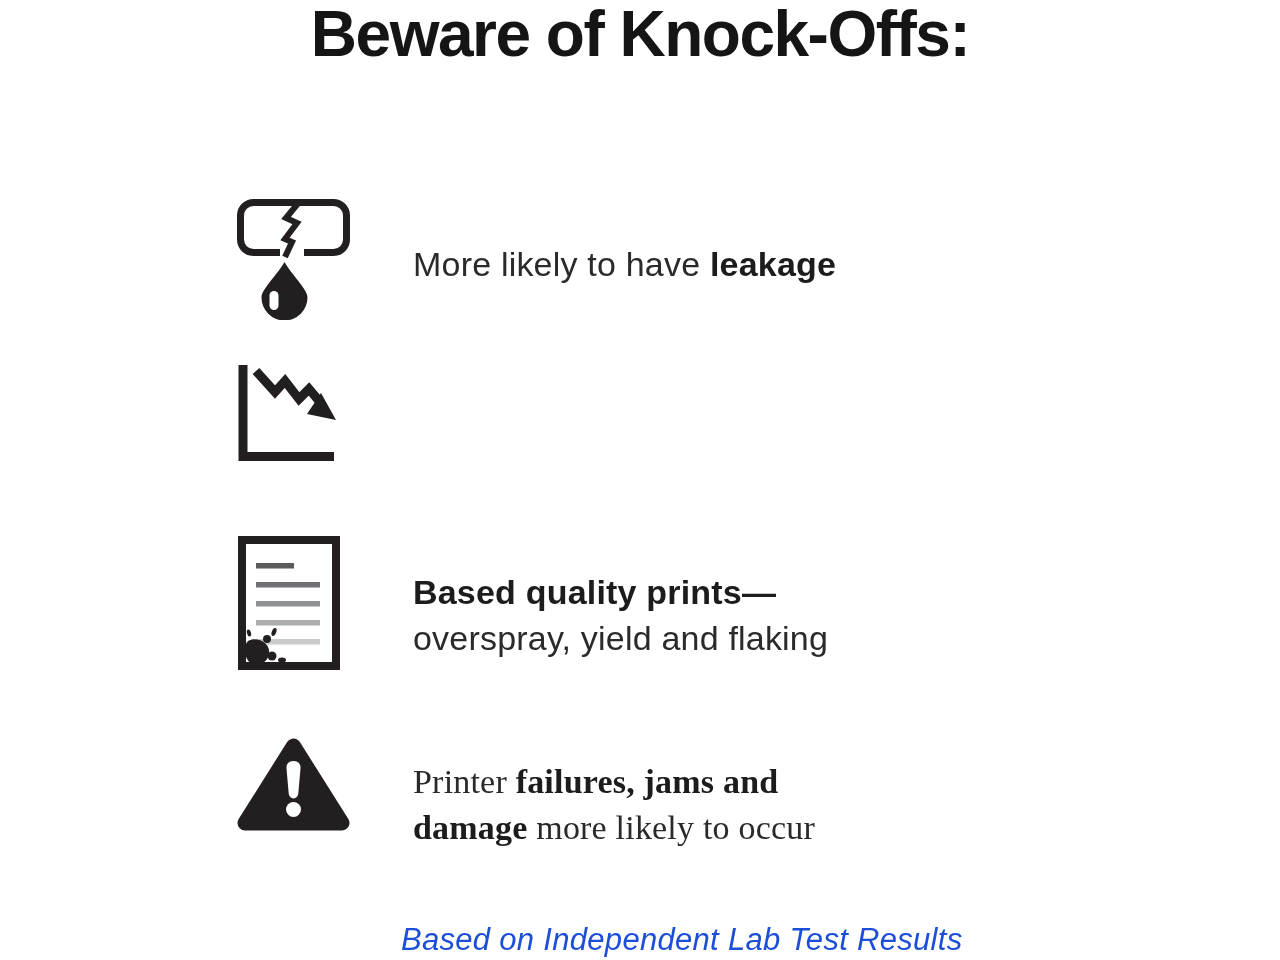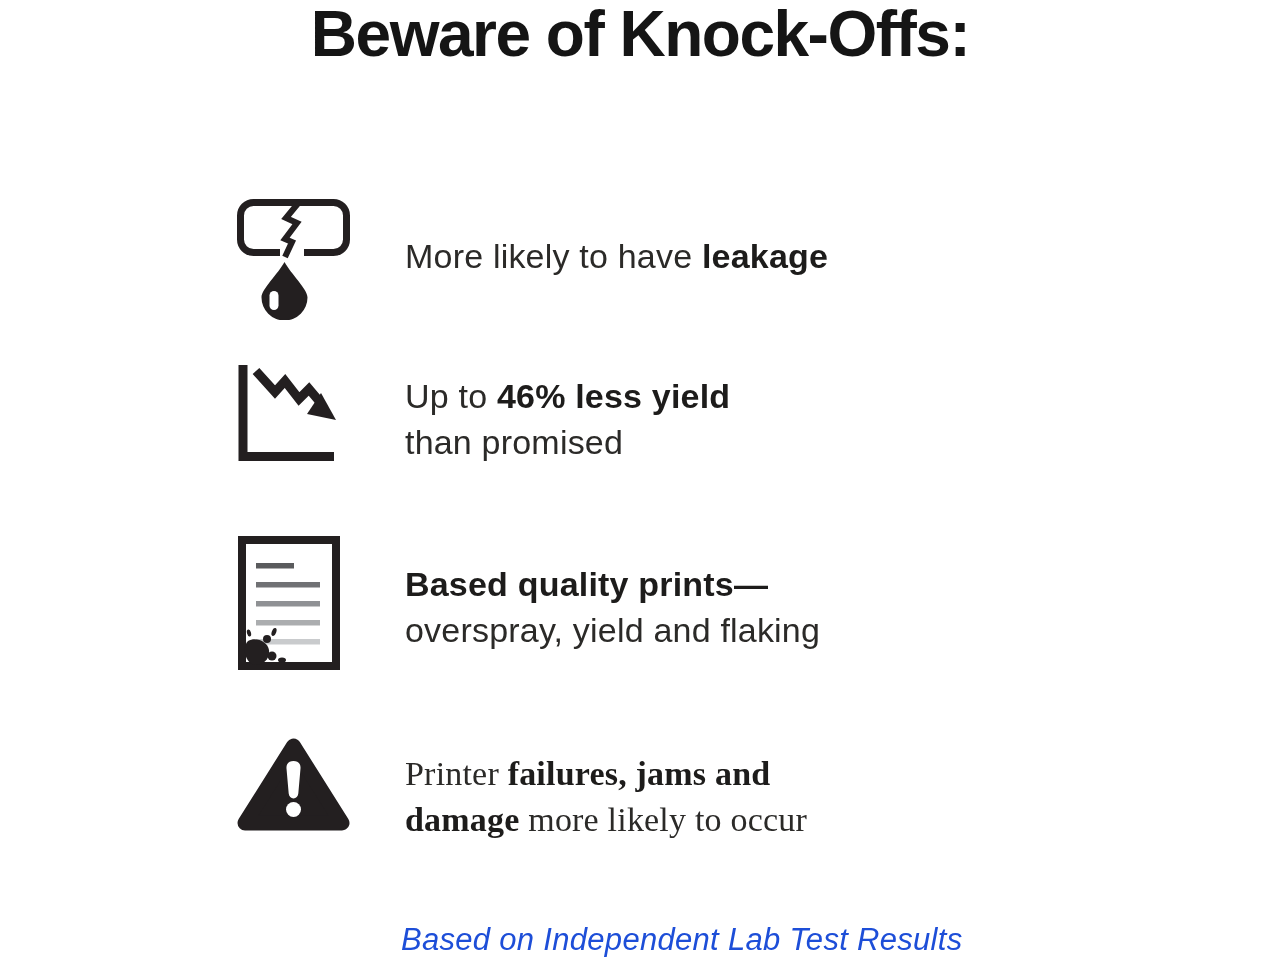--- a/index.html
+++ b/index.html
@@ -32,21 +32,21 @@
     margin: 0;
   }
   .icon-box {
     position: absolute;
     color: var(--icon-color);
   }
   .icon-box svg { display: block; }
   .row-text {
     position: absolute;
     left: 401px;
-    margin: 4px;
+    margin: 12px;
     font-size: 34px;
     line-height: 46px;
     color: var(--text-color);
     white-space: nowrap;
     letter-spacing: 0.2px;
   }
   .row-text .b { font-weight: 700; color: #1d1c1b; }
   .icon-leak   { left: 236px; top: 198px; }
   .icon-chart  { left: 236px; top: 363px; }
   .icon-doc    { left: 238px; top: 536px; }
@@ -84,21 +84,20 @@
   </div>
   <p class="row-text text-1"><span>More likely to have </span><span class="b">leakage</span></p>
 
   <div class="icon-box icon-chart">
     <svg width="106" height="102" viewBox="0 0 106 102" fill="none" xmlns="http://www.w3.org/2000/svg">
       <path d="M7,2 L7,93.5 L98,93.5" stroke="currentColor" stroke-width="9" fill="none"></path>
       <path d="M20,8 L39,29 L49,18 L63,36 L73,26 L84,39" stroke="currentColor" stroke-width="9" fill="none" stroke-linejoin="miter"></path>
       <polygon points="100,57 71,51 85,30" fill="currentColor"></polygon>
     </svg>
   </div>
-  <p class="row-text text-2"><span>Up to </span><span class="b">46% less yield</span><br><span>than promised</span></p>
 
   <div class="icon-box icon-doc">
     <svg width="102" height="134" viewBox="0 0 102 134" fill="none" xmlns="http://www.w3.org/2000/svg">
       <rect x="4" y="4" width="94" height="126" stroke="currentColor" stroke-width="8" fill="#ffffff"></rect>
       <rect x="18" y="27" width="38" height="5.5" fill="#5a5b5d"></rect>
       <rect x="18" y="46" width="64" height="5.5" fill="#707174"></rect>
       <rect x="18" y="65" width="64" height="5.5" fill="#8f9194"></rect>
       <rect x="18" y="84" width="64" height="5.5" fill="#abadaf"></rect>
       <rect x="18" y="103" width="64" height="5.5" fill="#c9cbcd"></rect>
       <g fill="currentColor">

